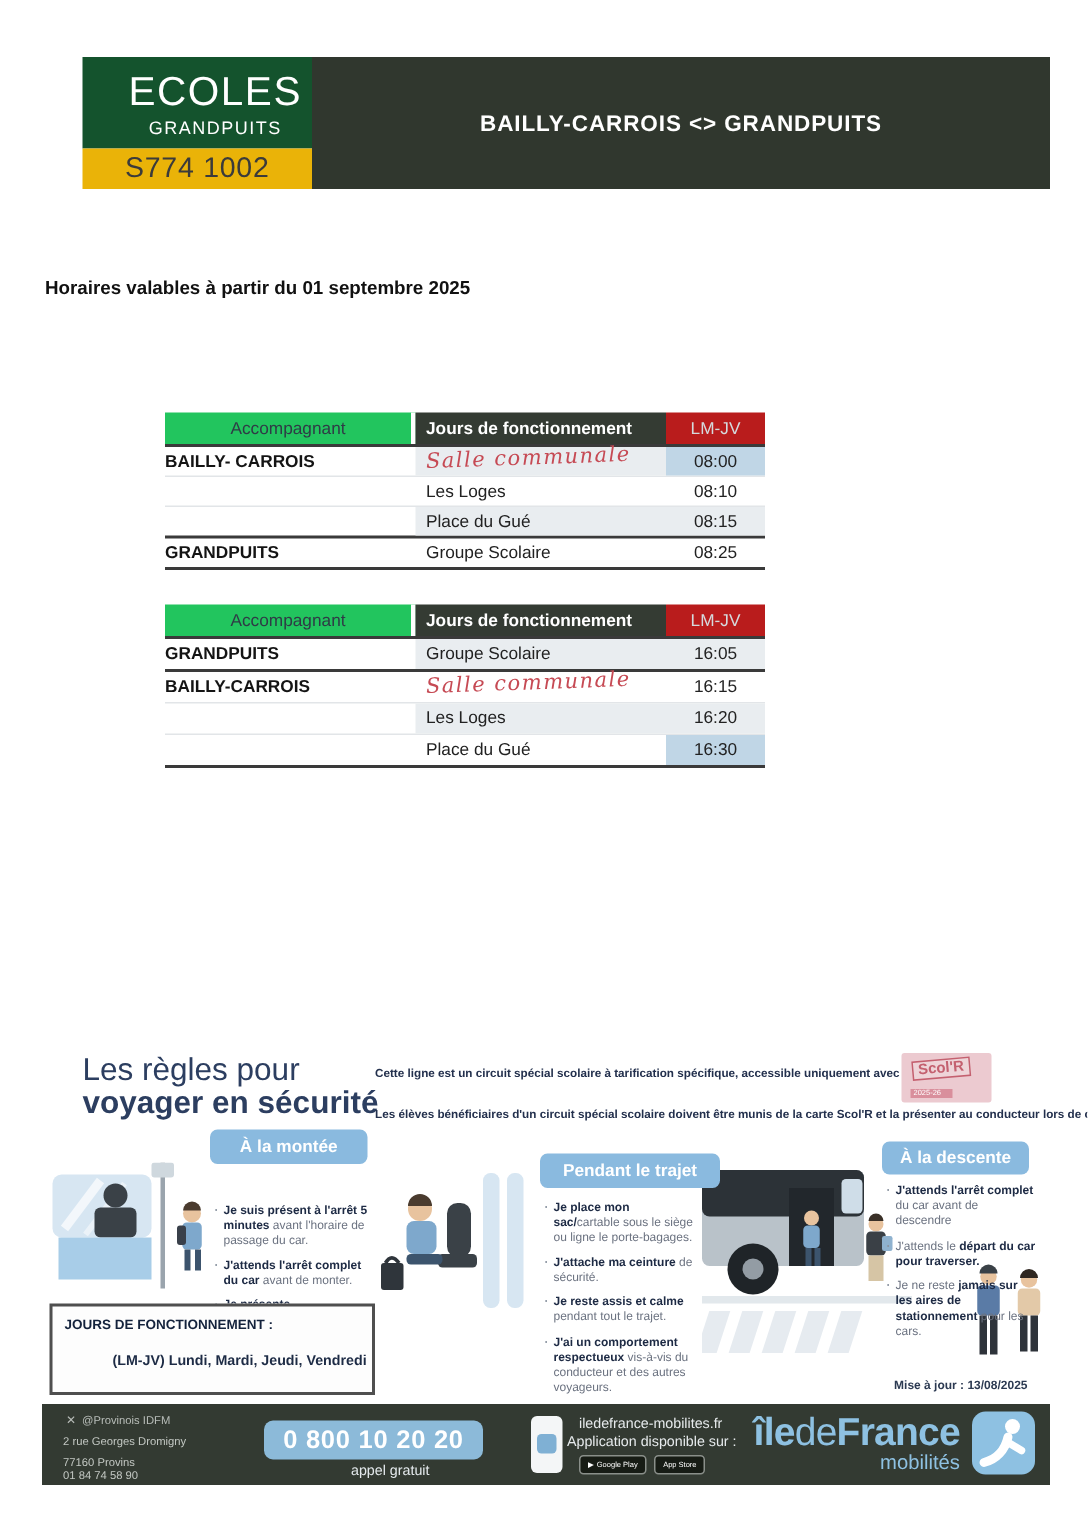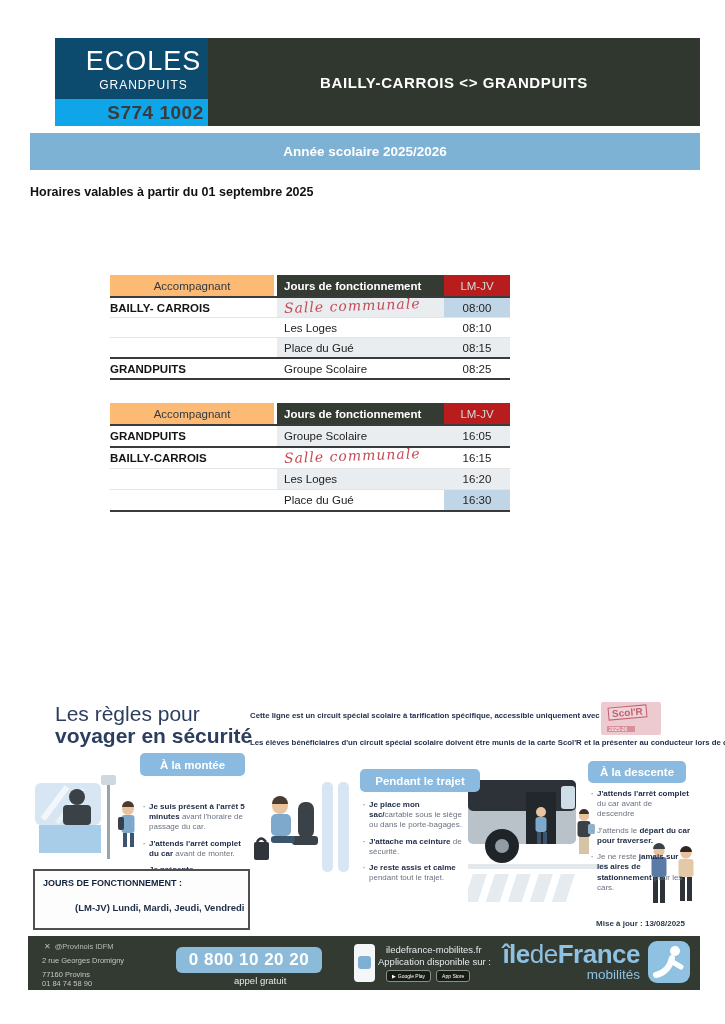--- a/index.html
+++ b/index.html
@@ -1,40 +1,40 @@
 <!DOCTYPE html>
 <html><head>
 <meta charset="utf-8">
 <style>
   html,body{margin:0;padding:0;background:#ffffff;}
   .page{position:relative;width:725px;height:1024px;background:#ffffff;overflow:hidden;
         font-family:"Liberation Sans", sans-serif;color:#1a1a1a;}
   .abs{position:absolute;}
 
   
-  .box-pink{left:55px;top:38px;width:177px;height:61px;background:#0c4a6e;color:#fff;
+  .box-pink{left:55px;top:38px;width:177px;height:61px;background:#14532d;color:#fff;
             display:flex;flex-direction:column;align-items:center;justify-content:center;}
   .box-pink .t1{font-size:27px;letter-spacing:1px;}
   .box-pink .t2{font-size:12px;letter-spacing:1px;margin-top:1px;}
-  .box-code{left:55px;top:99px;width:153px;height:27px;background:#0ea5e9;color:#3b3b3b;
-            font-size:19px;font-weight:bold;display:flex;align-items:center;justify-content:center;letter-spacing:.5px;padding-left:24px;}
+  .box-code{left:55px;top:99px;width:153px;height:27px;background:#eab308;color:#3b3b3b;
+            font-size:19px;font-weight:normal;display:flex;align-items:center;justify-content:center;letter-spacing:.5px;}
   .box-route{left:208px;top:38px;width:492px;height:88px;background:#30372e;color:#fff;
              display:flex;align-items:center;justify-content:center;font-size:15px;font-weight:bold;letter-spacing:.6px;}
   .band-year{left:30px;top:133px;width:670px;height:37px;background:#7eb2d5;color:#fff;
              display:flex;align-items:center;justify-content:center;font-size:13.5px;font-weight:bold;}
   .validity{left:30px;top:185px;font-size:12.5px;font-weight:bold;color:#111;}
 
   
   .ttable{width:400px;}
   .trow{display:flex;align-items:stretch;}
   .c1{width:167px;box-sizing:border-box;}
   .c2{width:167px;box-sizing:border-box;padding-left:7px;}
   .c3{width:66px;box-sizing:border-box;text-align:center;}
   .thead{height:21px;border-bottom:2px solid #3a3a3a;}
-  .th-light{background:#fdba74;color:#2f3b46;font-size:11.5px;display:flex;align-items:center;justify-content:center;border-right:3px solid #fff;}
+  .th-light{background:#22c55e;color:#2f3b46;font-size:11.5px;display:flex;align-items:center;justify-content:center;border-right:3px solid #fff;}
   .th-dark{background:#343b33;color:#fff;font-size:11.5px;font-weight:bold;display:flex;align-items:center;}
   .th-dark2{background:#b91c1c;color:#d5dadd;font-size:11.5px;display:flex;align-items:center;justify-content:center;}
   .brow{height:19px;font-size:11.5px;border-bottom:1px solid #e2e5e8;}
   .brow .c1{font-weight:bold;color:#141414;display:flex;align-items:center;}
   .brow .c2{display:flex;align-items:center;color:#222;}
   .brow .c3{display:flex;align-items:center;justify-content:center;color:#222;}
   .sep{border-bottom:2px solid #3a3a3a !important;}
   .cell-shade{background:#e9edf0;}
   .cell-blue{background:#c0d6e6;}
   .handwriting{font-family:"DejaVu Serif", serif;font-style:italic;font-size:14px;color:#c64a54;
@@ -89,21 +89,20 @@
 <body>
 
 <div class="page">
 
   <div class="abs box-pink">
     <div class="t1">ECOLES</div>
     <div class="t2">GRANDPUITS</div>
   </div>
   <div class="abs box-code">S774 1002</div>
   <div class="abs box-route">BAILLY-CARROIS &lt;&gt; GRANDPUITS</div>
-  <div class="abs band-year">Année scolaire 2025/2026</div>
   <div class="abs validity">Horaires valables à partir du 01 septembre 2025</div>
 
   <div class="abs ttable" style="left:110px;top:275px;">
     <div class="trow thead">
       <div class="c1 th-light">Accompagnant</div>
       <div class="c2 th-dark">Jours de fonctionnement</div>
       <div class="c3 th-dark2">LM-JV</div>
     </div>
     <div class="trow brow">
       <div class="c1">BAILLY- CARROIS</div>
@@ -242,23 +241,24 @@
 
   <div class="abs sec-head" style="left:140px;top:753px;width:105px;height:23px;">À la montée</div>
   <div class="abs bullets" style="left:143px;top:785px;width:107px;margin-top:17px;">
     <div class="bullet"><span></span><span class="bb">Je suis présent à l'arrêt 5 minutes</span><span> avant l'horaire de passage du car.</span></div>
     <div class="bullet"><span></span><span class="bb">J'attends l'arrêt complet du car</span><span> avant de monter.</span></div>
     <div class="bullet"><span></span><span class="bb">Je présente systématiquement mon titre</span><span> de transport à chaque trajet.</span></div>
   </div>
 
   <div class="abs sec-head" style="left:360px;top:769px;width:120px;height:23px;">Pendant le trajet</div>
   <div class="abs bullets" style="left:363px;top:800px;width:102px;">
-    <div class="bullet"><span></span><span class="bb">Je place mon sac/</span><span>cartable sous le siège ou dans le porte-bagages.</span></div>
+    <div class="bullet"><span></span><span class="bb">Je place mon sac/</span><span>cartable sous le siège ou ligne le porte-bagages.</span></div>
     <div class="bullet"><span></span><span class="bb">J'attache ma ceinture</span><span> de sécurité.</span></div>
     <div class="bullet"><span></span><span class="bb">Je reste assis et calme</span><span> pendant tout le trajet.</span></div>
+    <div class="bullet"><span></span><span class="bb">J'ai un comportement respectueux</span><span> vis-à-vis du conducteur et des autres voyageurs.</span></div>
   </div>
 
   <div class="abs sec-head" style="left:588px;top:761px;width:98px;height:22px;">À la descente</div>
   <div class="abs bullets" style="left:591px;top:789px;width:100px;">
     <div class="bullet"><span></span><span class="bb">J'attends l'arrêt complet</span><span> du car avant de descendre</span></div>
     <div class="bullet"><span>J'attends le </span><span class="bb">départ du car pour traverser.</span><span></span></div>
     <div class="bullet"><span>Je ne reste </span><span class="bb">jamais sur les aires de stationnement</span><span> pour les cars.</span></div>
   </div>
 
   <div class="abs days-box">

